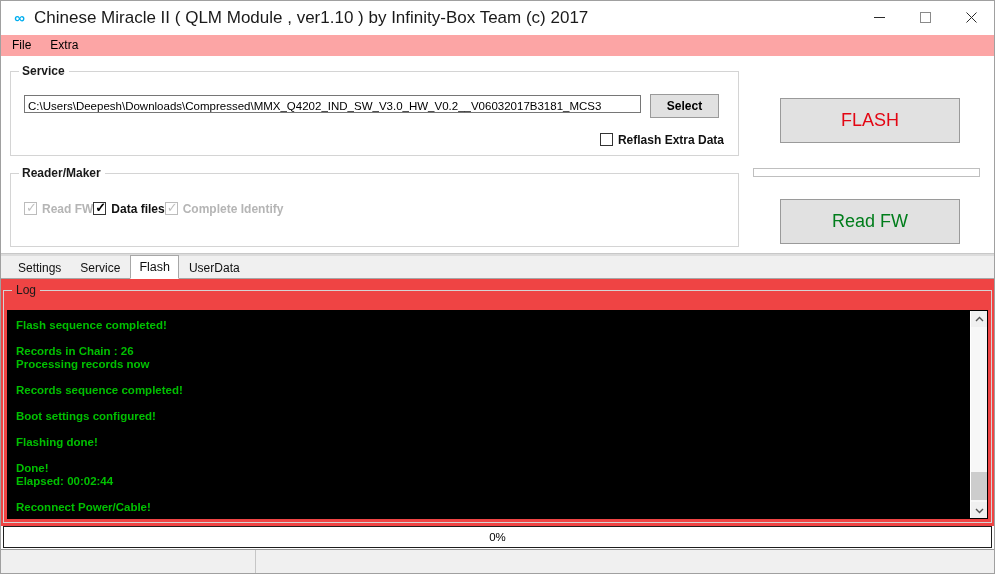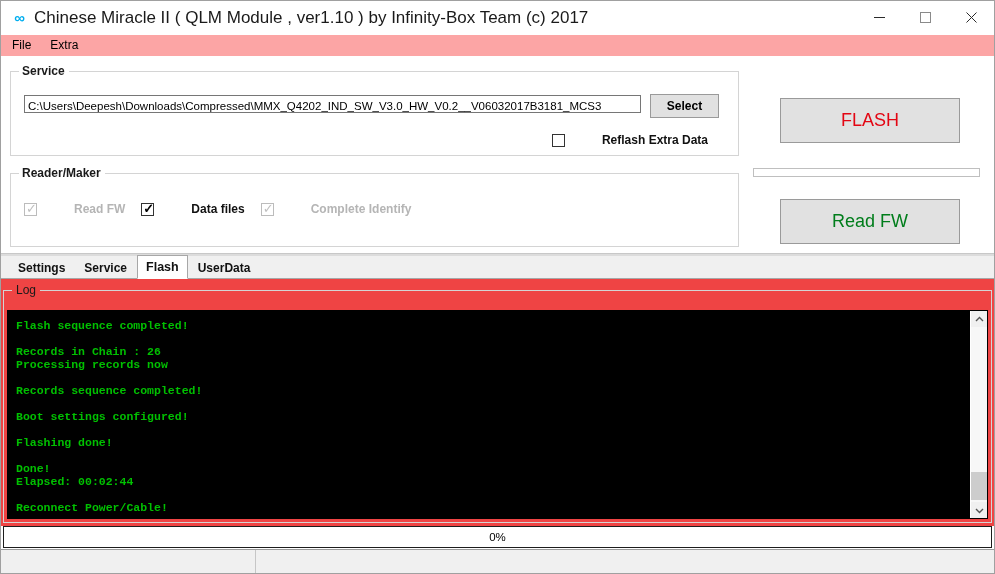--- a/index.html
+++ b/index.html
@@ -161,24 +161,22 @@
   .checkbox-row {
     position: absolute;
     display: flex;
     align-items: center;
   }
   #reflash-row { right: 14px; top: 55px; }
   #readermaker-row { left: 13px; top: 22px; }
 
   .cb {
     display: flex;
-    align-items: center;
-    margin-right: 16px;
+    align-items: flex-start;
     white-space: nowrap;
-    gap: 32px;
   }
   .cb .box {
     width: 13px;
     height: 13px;
     box-sizing: border-box;
     border: 1px solid #333333;
     background: #ffffff;
     margin-right: 5px;
     position: relative;
     flex: none;
@@ -251,21 +249,21 @@
     height: 23px;
     background: #f0f0f0;
     border-bottom: 1px solid #a7a7a7;
     display: flex;
     align-items: flex-end;
     padding-left: 8px;
     box-sizing: border-box;
   }
   .tab {
     font-size: 12px;
-    font-weight: bold;
+    font-weight: normal;
     color: #111;
     height: 21px;
     line-height: 21px;
     padding: 0 8px;
     margin-right: 1px;
     box-sizing: border-box;
     background: #f0f0f0;
     border: 1px solid transparent;
     border-bottom: none;
     white-space: nowrap;
@@ -313,21 +311,21 @@
     bottom: 3px;
     background: #000000;
     border: 1px solid #000000;
     box-sizing: border-box;
     overflow: hidden;
     display: flex;
   }
   .log-text {
     flex: 1 1 auto;
     padding: 8px 0 0 8px;
-    font-family: Liberation Mono, monospace;
+    font-family: Liberation Sans, sans-serif;
     font-size: 11.5px;
     font-weight: bold;
     color: #00c000;
     line-height: 13px;
     white-space: pre;
     overflow: hidden;
   }
   .log-line { height: 13px; }
   .log-line.blank { height: 13px; }
 

